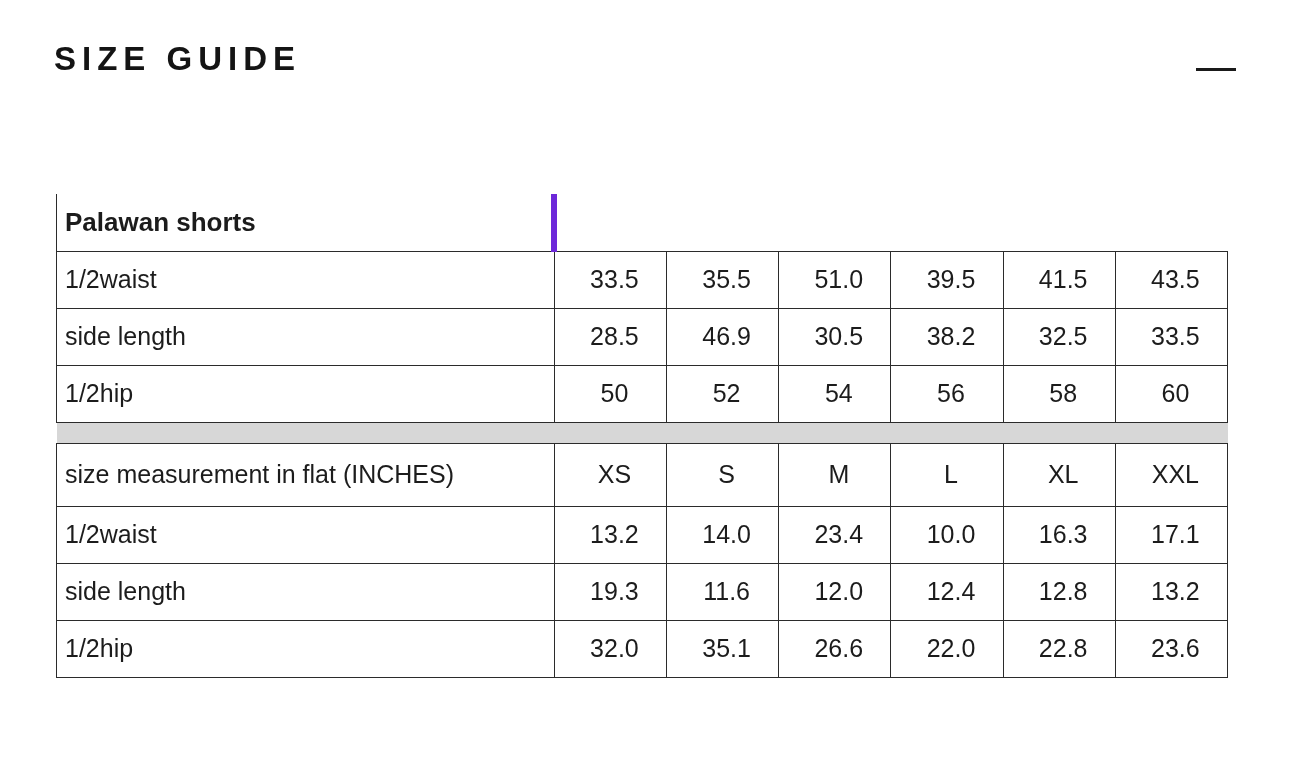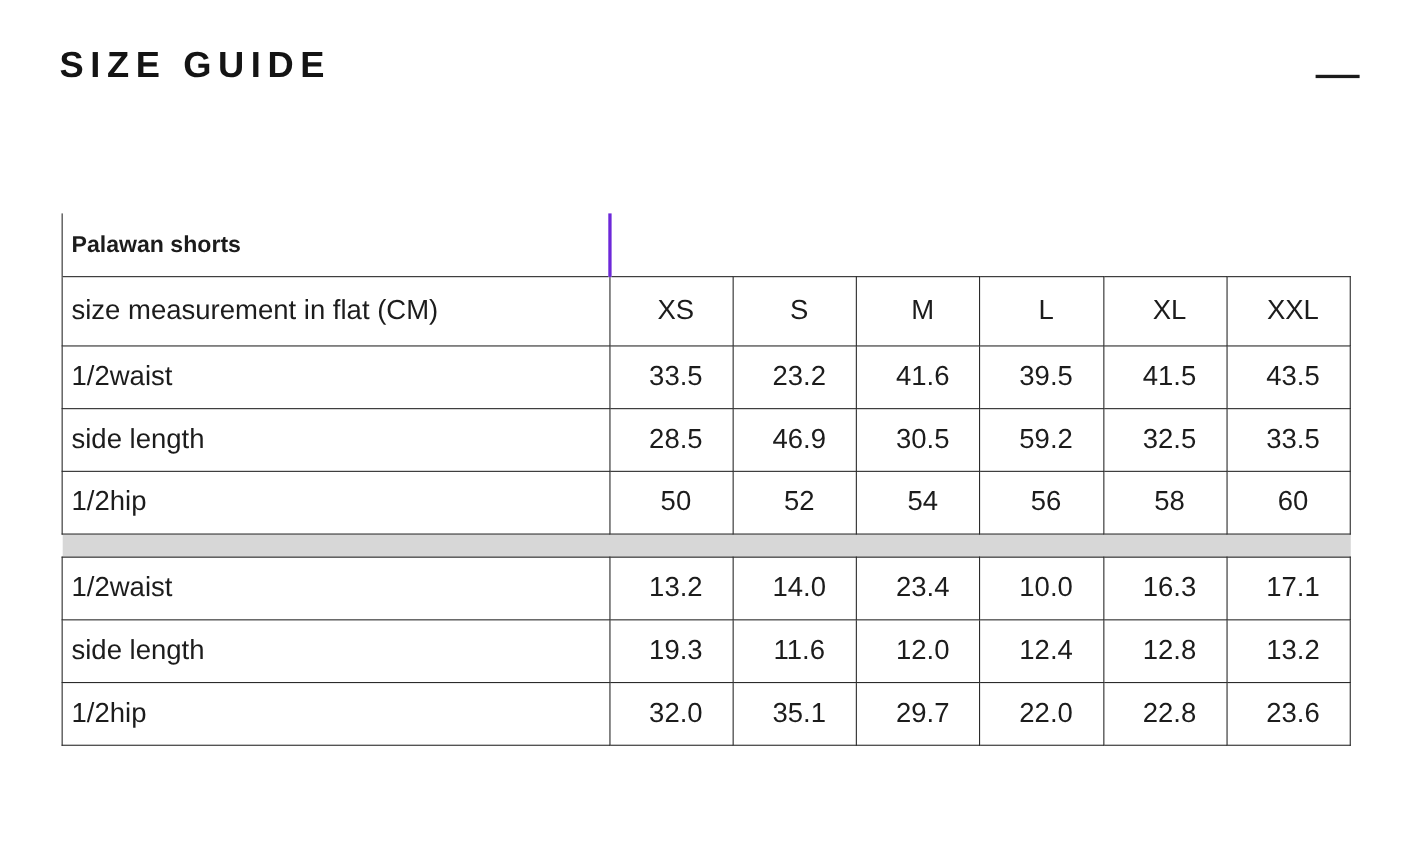--- a/index.html
+++ b/index.html
@@ -103,23 +103,23 @@
   }
 
   
   tr.title-row td {
     border-top: none;
     border-bottom: none;
     height: 57px;
   }
   tr.title-row td.label {
     border-left: 1px solid #2b2b2b;
-    border-right: 3px solid #6d28d9;
+    border-right: 6px solid #6d28d9;
     font-weight: 700;
-    font-size: 21px;
+    font-size: 26px;
   }
   tr.title-row td.blank {
     border-left: none;
     border-right: none;
   }
   tr.title-row td.blank-last {
     border-left: none;
     border-right: none;
   }
 
@@ -168,61 +168,61 @@
         <tr class="title-row">
           <td class="label">Palawan shorts</td>
           <td class="blank"></td>
           <td class="blank"></td>
           <td class="blank"></td>
           <td class="blank"></td>
           <td class="blank"></td>
           <td class="blank-last"></td>
         </tr>
 
-        <tr class="head-row">
-          <td class="label">size measurement in flat (CM)</td>
-          <td class="val">XS</td>
-          <td class="val">S</td>
-          <td class="val">M</td>
-          <td class="val">L</td>
-          <td class="val">XL</td>
-          <td class="val">XXL</td>
-        </tr>
         <tr class="data-row">
           <td class="label">1/2waist</td>
           <td class="val">33.5</td>
-          <td class="val">23.2</td>
-          <td class="val">41.6</td>
+          <td class="val">35.5</td>
+          <td class="val">51.0</td>
           <td class="val">39.5</td>
           <td class="val">41.5</td>
           <td class="val">43.5</td>
         </tr>
         <tr class="data-row">
           <td class="label">side length</td>
           <td class="val">28.5</td>
           <td class="val">46.9</td>
           <td class="val">30.5</td>
-          <td class="val">59.2</td>
+          <td class="val">38.2</td>
           <td class="val">32.5</td>
           <td class="val">33.5</td>
         </tr>
         <tr class="data-row">
           <td class="label">1/2hip</td>
           <td class="val">50</td>
           <td class="val">52</td>
           <td class="val">54</td>
           <td class="val">56</td>
           <td class="val">58</td>
           <td class="val">60</td>
         </tr>
 
         <tr class="spacer-row">
           <td colspan="7"></td>
         </tr>
 
+        <tr class="head-row">
+          <td class="label">size measurement in flat (INCHES)</td>
+          <td class="val">XS</td>
+          <td class="val">S</td>
+          <td class="val">M</td>
+          <td class="val">L</td>
+          <td class="val">XL</td>
+          <td class="val">XXL</td>
+        </tr>
         <tr class="data-row">
           <td class="label">1/2waist</td>
           <td class="val">13.2</td>
           <td class="val">14.0</td>
           <td class="val">23.4</td>
           <td class="val">10.0</td>
           <td class="val">16.3</td>
           <td class="val">17.1</td>
         </tr>
         <tr class="data-row">
@@ -231,21 +231,21 @@
           <td class="val">11.6</td>
           <td class="val">12.0</td>
           <td class="val">12.4</td>
           <td class="val">12.8</td>
           <td class="val">13.2</td>
         </tr>
         <tr class="data-row">
           <td class="label">1/2hip</td>
           <td class="val">32.0</td>
           <td class="val">35.1</td>
-          <td class="val">29.7</td>
+          <td class="val">26.6</td>
           <td class="val">22.0</td>
           <td class="val">22.8</td>
           <td class="val">23.6</td>
         </tr>
       </tbody>
     </table>
   </div>
 
 </div>
 

